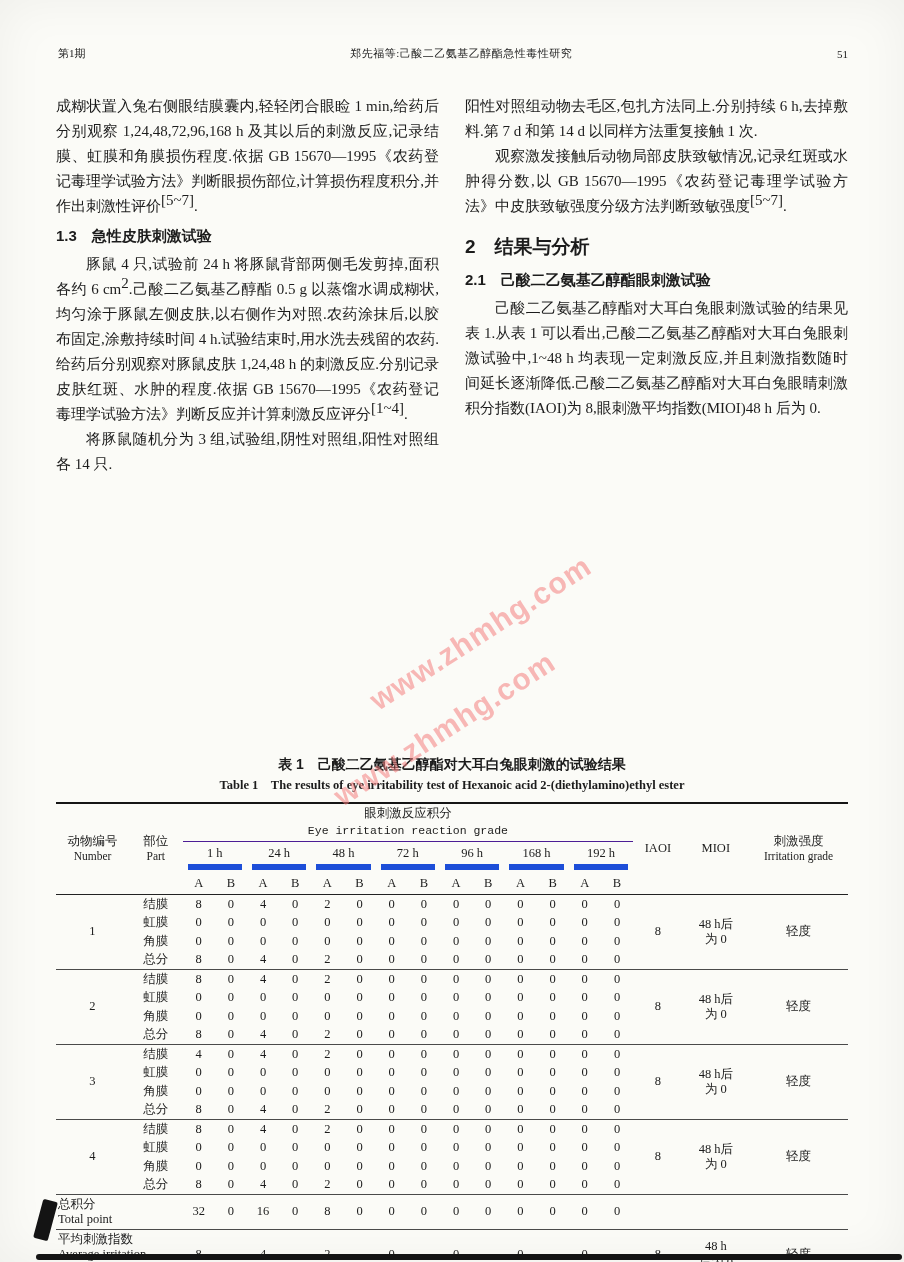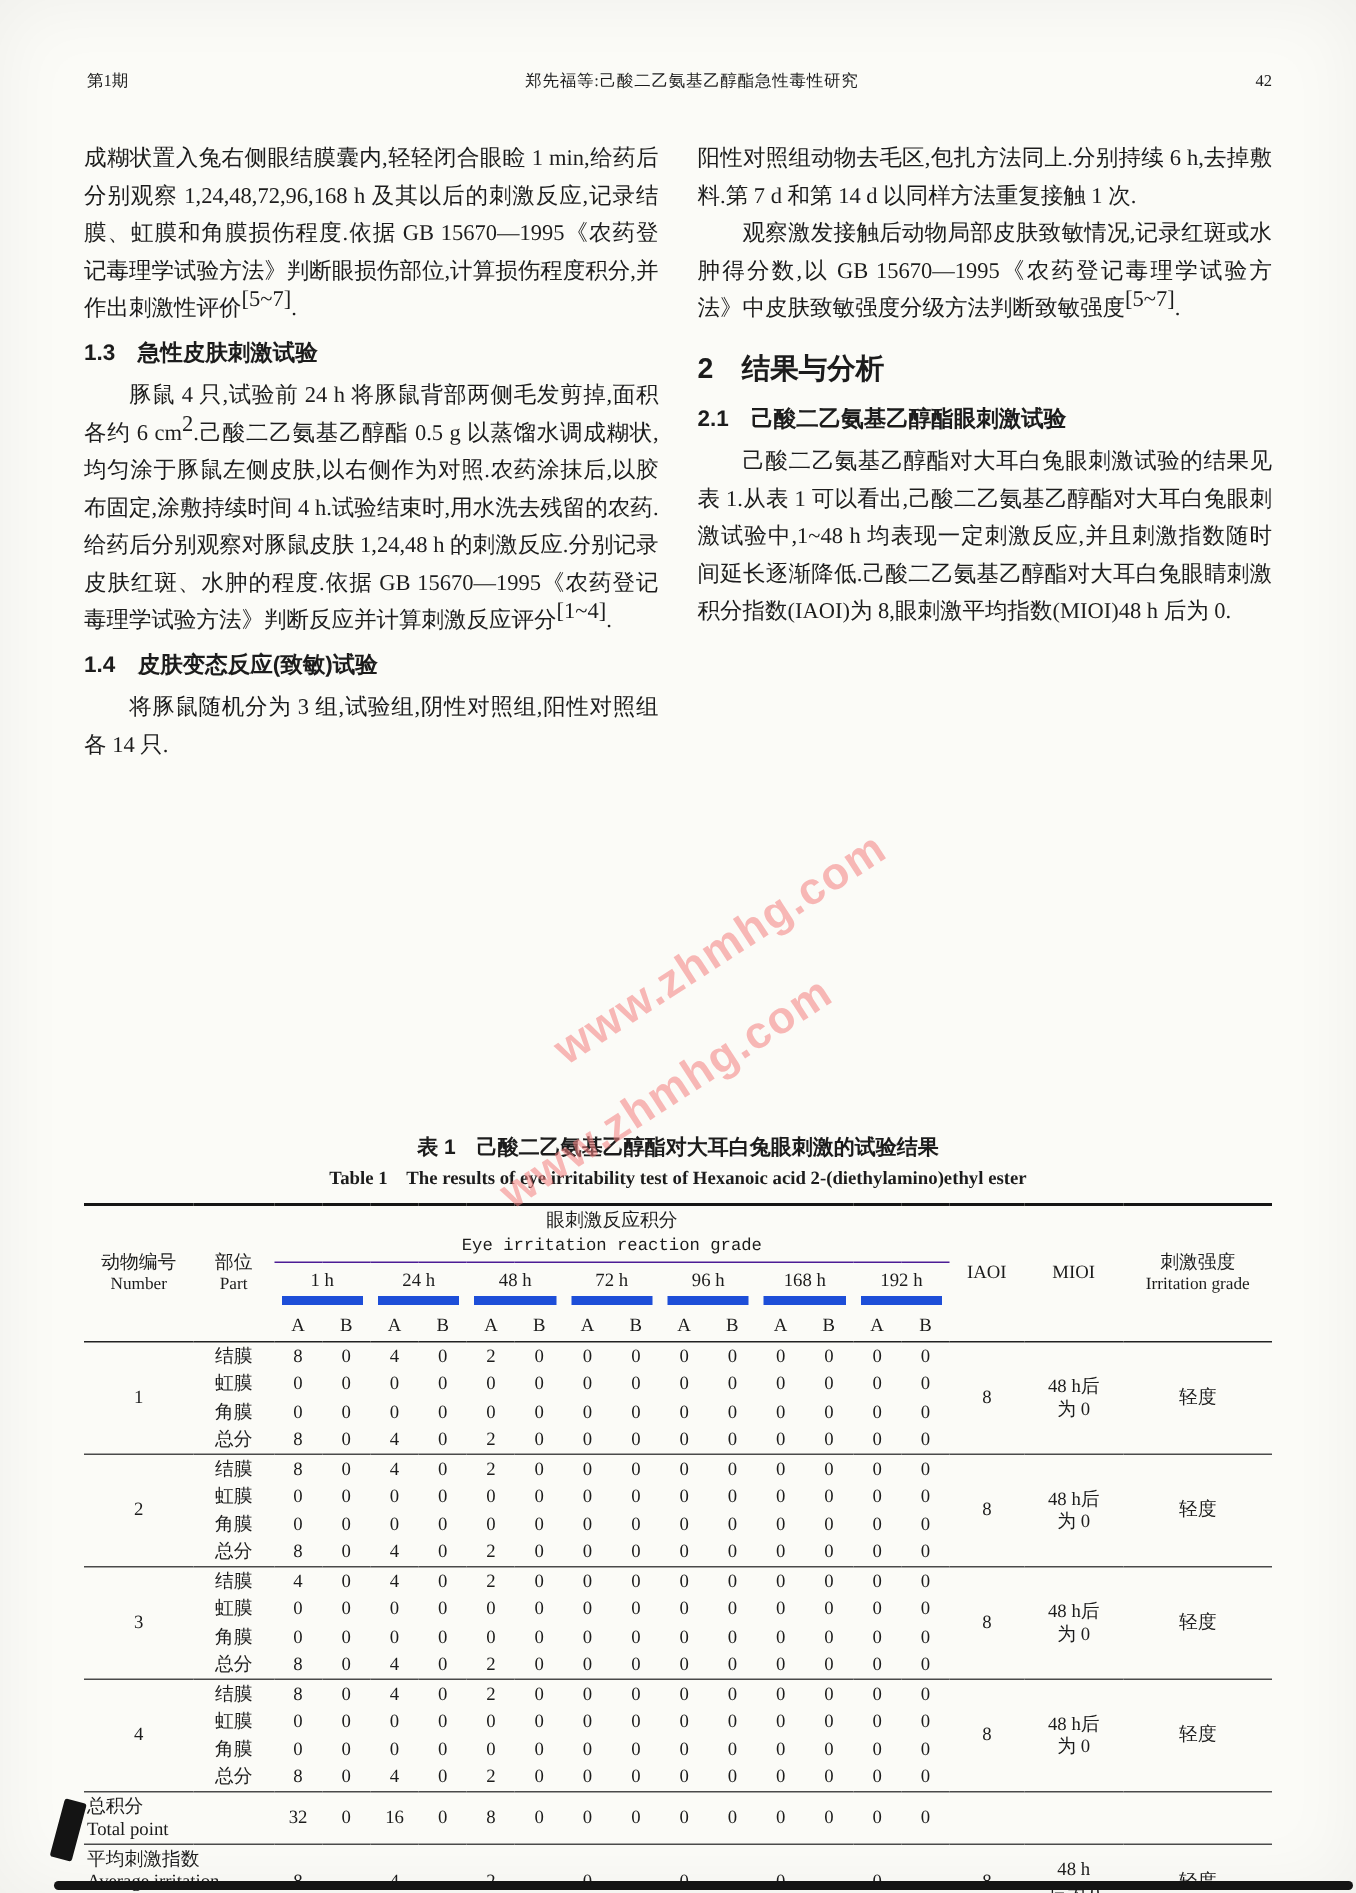--- a/index.html
+++ b/index.html
@@ -76,29 +76,28 @@
   .artifact-corner { left:38px; bottom:22px; width:15px; height:40px; transform:rotate(15deg); border-radius:2px; }
 </style>
 </head>
 <body>
 
 <div class="page">
 
   <div class="header-row">
     <span>第1期</span>
     <span class="mid">郑先福等:己酸二乙氨基乙醇酯急性毒性研究</span>
-    <span>42</span>
+    <span>51</span>
   </div>
 
   <div class="columns">
     <div class="col">
       <p class="para"><span>成糊状置入兔右侧眼结膜囊内,轻轻闭合眼睑 1 min,给药后分别观察 1,24,48,72,96,168 h 及其以后的刺激反应,记录结膜、虹膜和角膜损伤程度.依据 GB 15670—1995《农药登记毒理学试验方法》判断眼损伤部位,计算损伤程度积分,并作出刺激性评价</span><sup>[5~7]</sup><span>.</span></p>
       <div class="h3">1.3　急性皮肤刺激试验</div>
       <p class="para indent"><span>豚鼠 4 只,试验前 24 h 将豚鼠背部两侧毛发剪掉,面积各约 6 cm</span><sup>2</sup><span>.己酸二乙氨基乙醇酯 0.5 g 以蒸馏水调成糊状,均匀涂于豚鼠左侧皮肤,以右侧作为对照.农药涂抹后,以胶布固定,涂敷持续时间 4 h.试验结束时,用水洗去残留的农药.给药后分别观察对豚鼠皮肤 1,24,48 h 的刺激反应.分别记录皮肤红斑、水肿的程度.依据 GB 15670—1995《农药登记毒理学试验方法》判断反应并计算刺激反应评分</span><sup>[1~4]</sup><span>.</span></p>
-      <div class="h3">1.4　皮肤变态反应(致敏)试验</div>
       <p class="para indent">将豚鼠随机分为 3 组,试验组,阴性对照组,阳性对照组各 14 只.</p>
     </div>
     <div class="col">
       <p class="para">阳性对照组动物去毛区,包扎方法同上.分别持续 6 h,去掉敷料.第 7 d 和第 14 d 以同样方法重复接触 1 次.</p>
       <p class="para indent"><span>观察激发接触后动物局部皮肤致敏情况,记录红斑或水肿得分数,以 GB 15670—1995《农药登记毒理学试验方法》中皮肤致敏强度分级方法判断致敏强度</span><sup>[5~7]</sup><span>.</span></p>
       <div class="h2">2　结果与分析</div>
       <div class="h3">2.1　己酸二乙氨基乙醇酯眼刺激试验</div>
       <p class="para indent">己酸二乙氨基乙醇酯对大耳白兔眼刺激试验的结果见表 1.从表 1 可以看出,己酸二乙氨基乙醇酯对大耳白兔眼刺激试验中,1~48 h 均表现一定刺激反应,并且刺激指数随时间延长逐渐降低.己酸二乙氨基乙醇酯对大耳白兔眼睛刺激积分指数(IAOI)为 8,眼刺激平均指数(MIOI)48 h 后为 0.</p>
     </div>
   </div>

